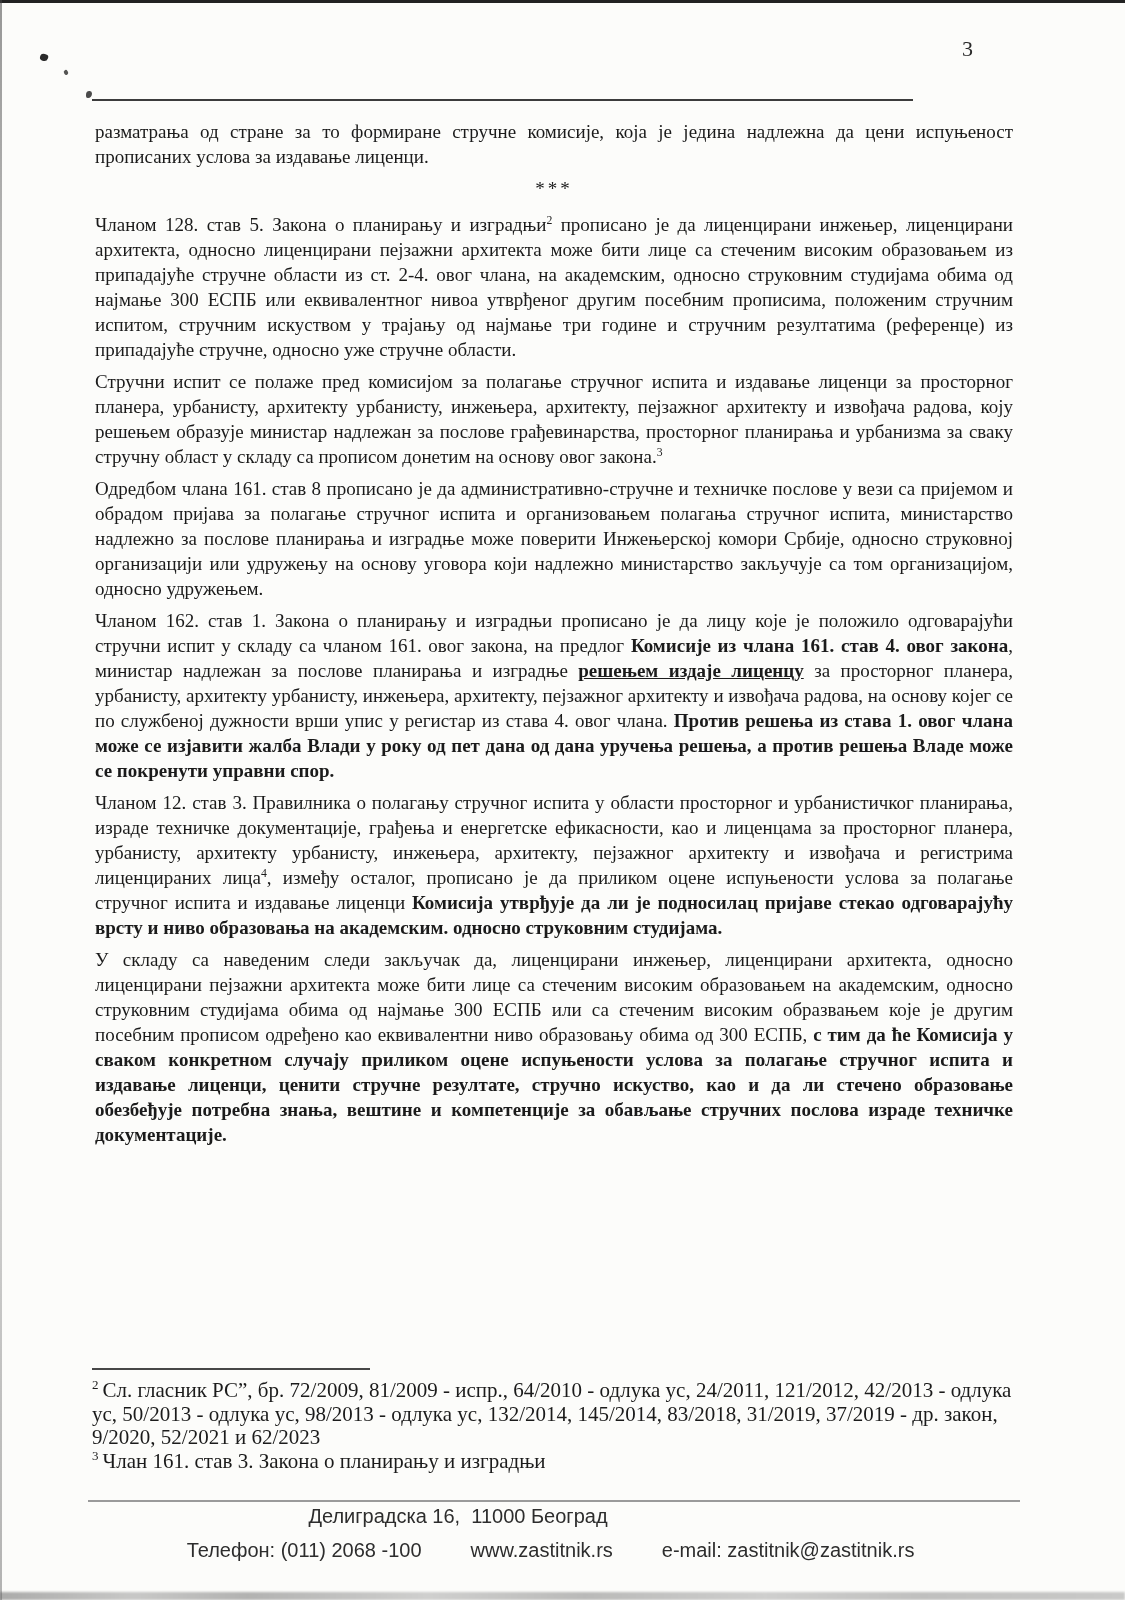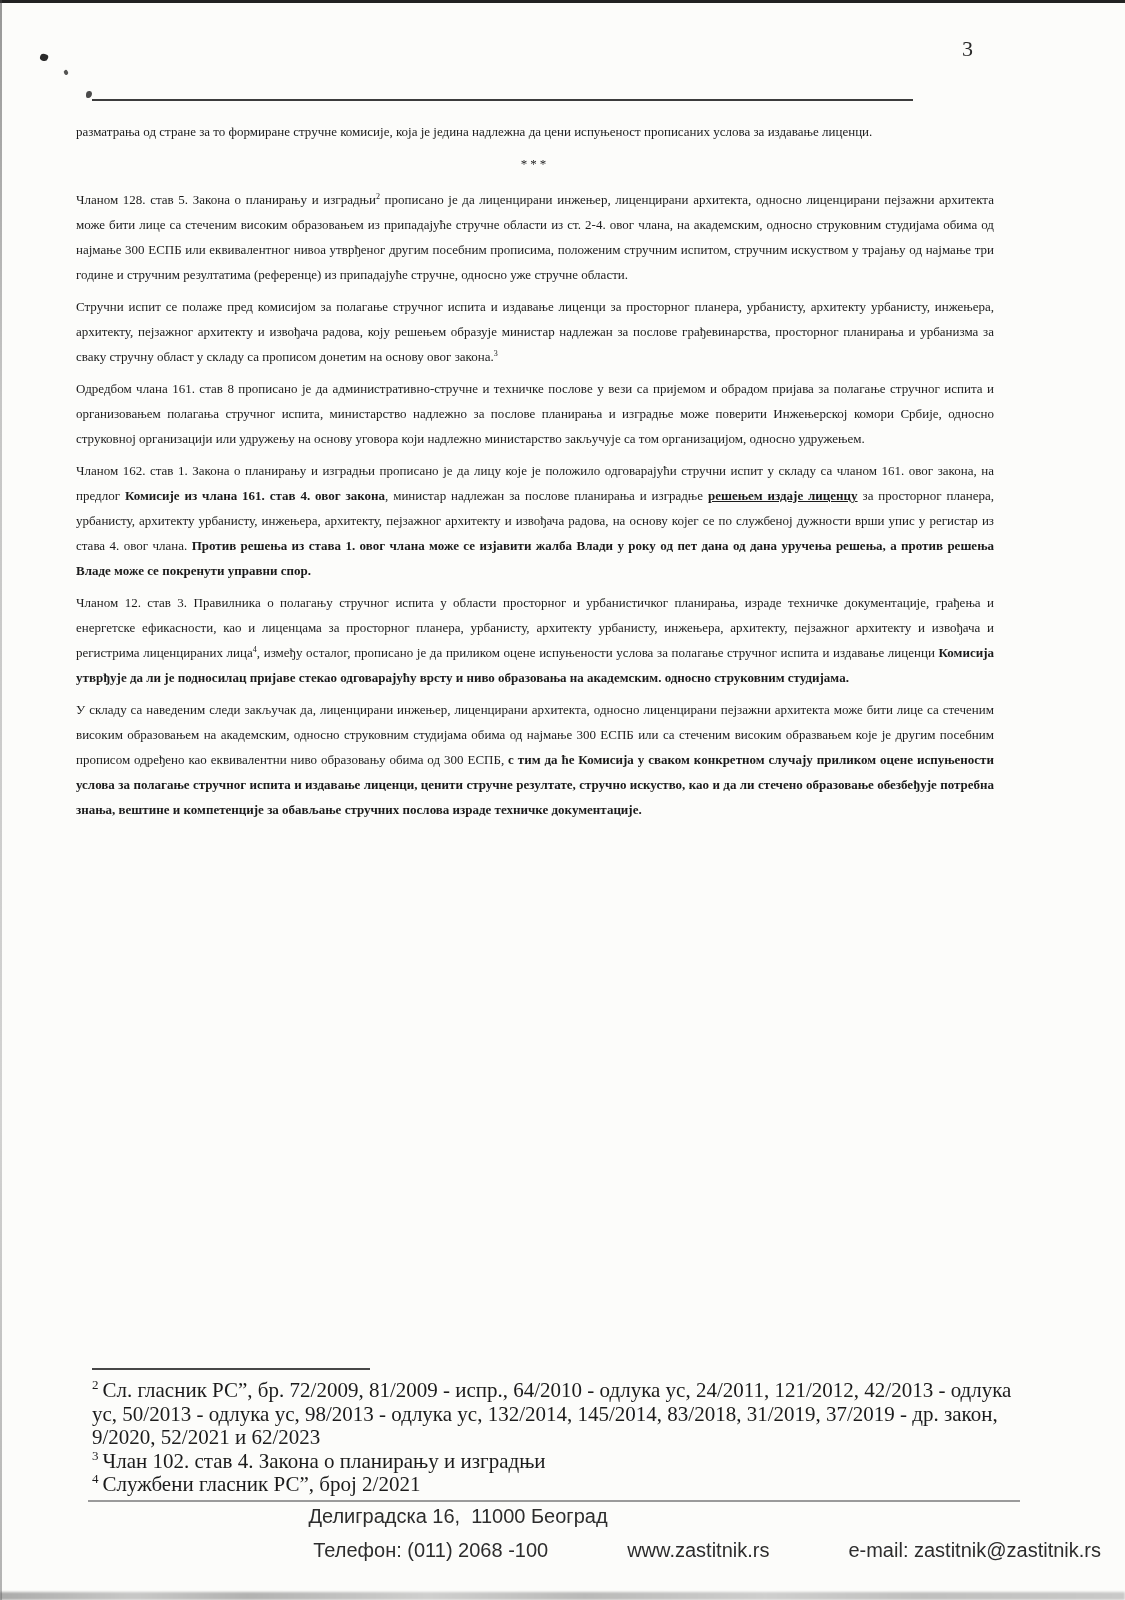--- a/index.html
+++ b/index.html
@@ -17,41 +17,41 @@
     filter:blur(1px);}
   .speck{position:absolute;background:#2a2a2a;border-radius:50% 40% 60% 50%;}
   .speck-1{left:40px;top:54px;width:8px;height:7px;transform:rotate(20deg);}
   .speck-2{left:64px;top:70px;width:4px;height:5px;opacity:.8;transform:rotate(-30deg);}
   .speck-3{left:86px;top:91px;width:6px;height:7px;opacity:.85;border-radius:60% 40% 70% 30%;}
 
   .page-number{position:absolute;top:36px;left:962px;font-size:22px;color:#2a2a2a;}
 
   .header-rule{position:absolute;top:99px;left:92px;width:821px;height:2px;background:#3c3c3c;}
 
-  .content{position:absolute;top:119px;left:76px;width:918px;
-    font-size:13px;line-height:25px;text-align:justify;}
+  .content{position:absolute;top:119px;left:95px;width:918px;
+    font-size:19px;line-height:25px;text-align:justify;}
   .para{margin:0 0 7px 0;}
   .stars{text-align:center;letter-spacing:3px;margin:3px 0 11px 0;}
   sup{font-size:.62em;vertical-align:super;line-height:0;}
   .r-n{font-style:normal;}
   .r-i{}
   .r-b{font-weight:bold;margin-top:20px;}
   .r-bu{font-weight:bold;text-decoration:underline;}
 
   .footnotes{position:absolute;top:1368px;left:92px;width:935px;
     font-size:21px;line-height:23.5px;}
   .fn-rule{width:278px;height:2px;background:#474747;margin:0 0 9px 0;}
   .fn{margin:0;}
   .fn sup{margin-right:4px;}
 
   .footer-rule{position:absolute;top:1500px;left:88px;width:932px;height:2px;background:#9a9a9a;}
   .footer-address{position:absolute;top:1505px;left:0;width:916px;text-align:center;
     font-family:"Liberation Sans", sans-serif;font-size:20px;color:#2d2d2d;white-space:pre;}
   .footer-contacts{position:absolute;top:1539px;left:0;width:1125px;
-    display:flex;justify-content:flex-end;gap:79px;padding-right:24px;box-sizing:border-box;
+    display:flex;justify-content:center;gap:49px;padding-right:24px;box-sizing:border-box;
     font-family:"Liberation Sans", sans-serif;font-size:20px;color:#2d2d2d;}
 </style>
 </head>
 <body>
 
 <div class="page">
 
   <div class="scan-top-edge"></div>
   <div class="scan-left-edge"></div>
   <div class="scan-bottom-smudge"></div>
@@ -72,22 +72,21 @@
       <div class="para"><span class="r-n">Одредбом члана 161. став 8 прописано је да административно-стручне и техничке послове у вези са пријемом и обрадом пријава за полагање стручног испита и организовањем полагања стручног испита, министарство надлежно за послове планирања и изградње може поверити Инжењерској комори Србије, односно струковној организацији или удружењу на основу уговора који надлежно министарство закључује са том организацијом, односно удружењем.</span></div>
       <div class="para"><span class="r-n">Чланом 162. став 1. </span><span class="r-i">Закона о планирању и изградњи</span><span class="r-n"> прописано је да лицу које је положило одговарајући стручни испит у складу са чланом 161. овог закона, на предлог </span><span class="r-b">Комисије из члана 161. став 4. овог закона</span><span class="r-n">, министар надлежан за послове планирања и изградње </span><span class="r-bu">решењем издаје лиценцу</span><span class="r-n"> за просторног планера, урбанисту, архитекту урбанисту, инжењера, архитекту, пејзажног архитекту и извођача радова, на основу којег се по службеној дужности врши упис у регистар из става 4. овог члана. </span><span class="r-b">Против решења из става 1. овог члана може се изјавити жалба Влади у року од пет дана од дана уручења решења, а против решења Владе може се покренути управни спор.</span></div>
       <div class="para"><span class="r-n">Чланом 12. став 3. </span><span class="r-i">Правилника о полагању стручног испита у области просторног и урбанистичког планирања, израде техничке документације, грађења и енергетске ефикасности, као и лиценцама за просторног планера, урбанисту, архитекту урбанисту, инжењера, архитекту, пејзажног архитекту и извођача и регистрима лиценцираних лица</span><sup class="r-i">4</sup><span class="r-n">, између осталог, прописано је да приликом оцене испуњености услова за полагање стручног испита и издавање лиценци </span><span class="r-b">Комисија утврђује да ли је подносилац пријаве стекао одговарајућу врсту и ниво образовања на академским. односно струковним студијама.</span></div>
       <div class="para"><span class="r-n">У складу са наведеним следи закључак да, лиценцирани инжењер, лиценцирани архитекта, односно лиценцирани пејзажни архитекта може бити лице са стеченим високим образовањем на академским, односно струковним студијама обима од најмање 300 ЕСПБ или са стеченим високим образвањем које је другим посебним прописом одређено као еквивалентни ниво образовању обима од 300 ЕСПБ, </span><span class="r-b">с тим да ће Комисија у сваком конкретном случају приликом оцене испуњености услова за полагање стручног испита и издавање лиценци, ценити стручне резултате, стручно искуство, као и да ли стечено образовање обезбеђује потребна знања, вештине и компетенције за обављање стручних послова израде техничке документације.</span></div>
     </div>
 
   <div class="footnotes">
     <div class="fn-rule"></div>
     <div id="footnotes-container">
         <div class="fn"><sup>2</sup><span>Сл. гласник РС”, бр. 72/2009, 81/2009 - испр., 64/2010 - одлука ус, 24/2011, 121/2012, 42/2013 - одлука ус, 50/2013 - одлука ус, 98/2013 - одлука ус, 132/2014, 145/2014, 83/2018, 31/2019, 37/2019 - др. закон, 9/2020, 52/2021 и 62/2023</span></div>
-        <div class="fn"><sup>3</sup><span>Члан 102. став 4. Закона о планирању и изградњи</span></div>
-        <div class="fn"><sup>4</sup><span>Службени гласник РС”, број 2/2021</span></div>
+        <div class="fn"><sup>3</sup><span>Члан 161. став 3. Закона о планирању и изградњи</span></div>
       </div>
   </div>
 
   <div class="footer-rule"></div>
   <div class="footer-address">Делиградска 16,  11000 Београд</div>
   <div class="footer-contacts">
     <span>Телефон: (011) 2068 -100</span>
     <span>www.zastitnik.rs</span>
     <span>e-mail: zastitnik@zastitnik.rs</span>
   </div>

